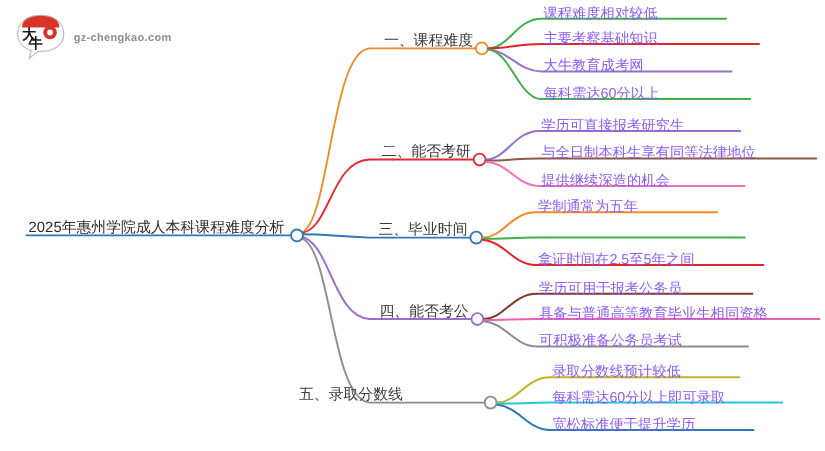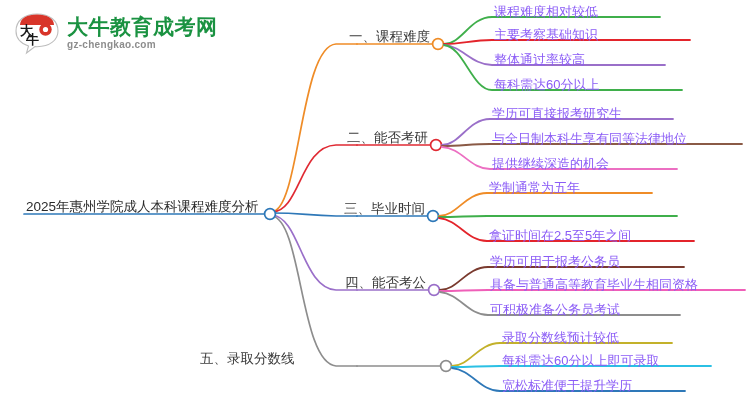--- a/index.html
+++ b/index.html
@@ -98,21 +98,20 @@
       <svg width="46" height="44" viewBox="0 0 46 44" xmlns="http://www.w3.org/2000/svg">
         <path d="M23 3 C10 3 2 10 2 20 C2 27 7 32.5 14.5 35 L12.5 42 L21 35.6 C21.7 35.7 22.3 35.7 23 35.7 C36 35.7 44 28.9 44 20 C44 10 36 3 23 3 Z" fill="#ffffff" stroke="#bdbdbd" stroke-width="1.1"></path>
         <path d="M6 14 C6 7 13 3.4 23 3.4 C33 3.4 40 7 40 14 Z" fill="#d8352a"></path>
         <ellipse cx="31.5" cy="18.5" rx="6.2" ry="6.2" fill="#d8352a"></ellipse>
         <ellipse cx="31.5" cy="18.5" rx="2.6" ry="2.6" fill="#ffffff"></ellipse>
         <text x="6" y="24" font-family="'Liberation Sans', sans-serif" font-size="13" font-weight="bold" fill="#1a1a1a">大</text>
         <text x="12" y="33" font-family="'Liberation Sans', sans-serif" font-size="13" font-weight="bold" fill="#1a1a1a">牛</text>
       </svg>
     </div>
     <div id="logo-text-wrap">
-      <div id="logo-cn">大牛教育成考网</div>
       <div id="logo-en">gz-chengkao.com</div>
     </div>
   </div>
 
   <svg id="wires" viewBox="0 0 750 410" xmlns="http://www.w3.org/2000/svg">
 
     <path id="w-root" d="M24 214 L268 214" fill="none" stroke-width="1.7" stroke-linecap="round" stroke="#2e78b8"></path>
 
     <path id="w-b0" d="M272 212 C300 210 300 46 336 44 L357 44" fill="none" stroke-width="1.7" stroke-linecap="round" stroke="#ef8c27"></path>
     <path id="w-b1" d="M272 212 C300 212 300 146 336 145 L357 145" fill="none" stroke-width="1.7" stroke-linecap="round" stroke="#e02a33"></path>
@@ -154,25 +153,25 @@
     <path id="w-l4-1" d="M452 367 C472 367 480 366 500 366 L711 366" fill="none" stroke-width="1.8" stroke-linecap="round" stroke="#2bc0e4"></path>
     <path id="w-l4-2" d="M452 368 C472 370 480 391 500 391 L685 391" fill="none" stroke-width="1.8" stroke-linecap="round" stroke="#2e78b8"></path>
   </svg>
 
   <div id="root-label">2025年惠州学院成人本科课程难度分析</div>
 
   <div class="branch-label" style="left:200px; top:28px; width:230px; text-align:right;">一、课程难度</div>
   <div class="branch-label" style="left:200px; top:129px; width:228px; text-align:right;">二、能否考研</div>
   <div class="branch-label" style="left:200px; top:200px; width:225px; text-align:right;">三、毕业时间</div>
   <div class="branch-label" style="left:200px; top:274px; width:226px; text-align:right;">四、能否考公</div>
-  <div class="branch-label" style="left:200px; top:350px; width:238px; text-align:left;">五、录取分数线</div>
+  <div class="branch-label" style="left:200px; top:350px; width:238px; text-align:center;">五、录取分数线</div>
 
   <div class="leaf-label" style="left:494px; top:3px;">课程难度相对较低</div>
   <div class="leaf-label" style="left:494px; top:26px;">主要考察基础知识</div>
-  <div class="leaf-label" style="left:494px; top:51px;">整体通过率较高</div>
+  <div class="leaf-label" style="left:494px; top:51px;">大牛教育成考网</div>
   <div class="leaf-label" style="left:494px; top:76px;">每科需达60分以上</div>
 
   <div class="leaf-label" style="left:492px; top:105px;">学历可直接报考研究生</div>
   <div class="leaf-label" style="left:492px; top:130px;">与全日制本科生享有同等法律地位</div>
   <div class="leaf-label" style="left:492px; top:155px;">提供继续深造的机会</div>
 
   <div class="leaf-label" style="left:489px; top:179px;">学制通常为五年</div>
   <div class="leaf-label" style="left:489px; top:227px;">拿证时间在2.5至5年之间</div>
 
   <div class="leaf-label" style="left:490px; top:253px;">学历可用于报考公务员</div>

